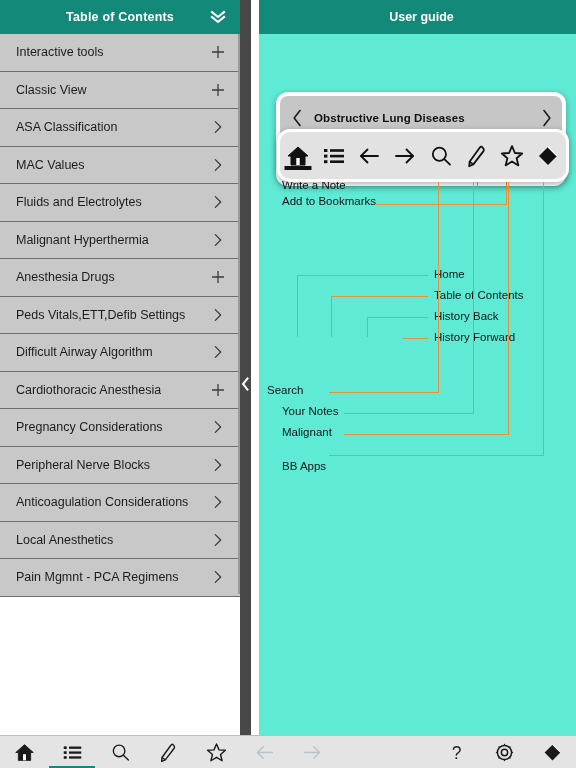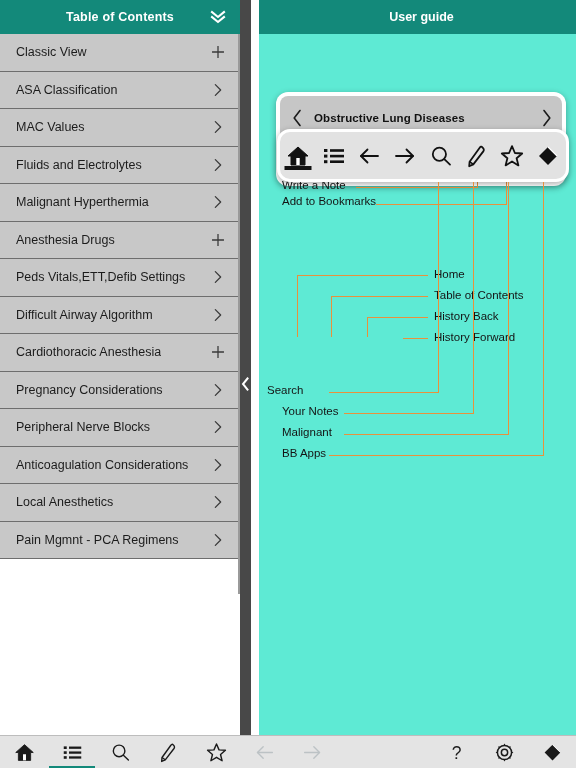--- a/index.html
+++ b/index.html
@@ -231,20 +231,28 @@
       <span id="toc-collapse-icon">
         <svg width="20" height="18" viewBox="0 0 20 18">
           <path d="M4 4 L10 9 L16 4" fill="none" stroke="#ffffff" stroke-width="2.1" stroke-linecap="square"></path>
           <path d="M4 9 L10 14 L16 9" fill="none" stroke="#ffffff" stroke-width="2.1" stroke-linecap="square"></path>
         </svg>
       </span>
     </div>
 
     <div class="toc-list" id="toc-list">
         <div class="toc-row">
+          <span class="toc-row-label">Interactive tools</span>
+          <span class="toc-row-acc">
+            <svg width="16" height="16" viewBox="0 0 24 24">
+              <path d="M12 4 V20 M4 12 H20" fill="none" stroke="#3a3a3a" stroke-width="1.9" stroke-linecap="square"></path>
+            </svg>
+          </span>
+        </div>
+        <div class="toc-row">
           <span class="toc-row-label">Classic View</span>
           <span class="toc-row-acc">
             <svg width="16" height="16" viewBox="0 0 24 24">
               <path d="M12 4 V20 M4 12 H20" fill="none" stroke="#3a3a3a" stroke-width="1.9" stroke-linecap="square"></path>
             </svg>
           </span>
         </div>
         <div class="toc-row">
           <span class="toc-row-label">ASA Classification</span>
           <span class="toc-row-acc">
@@ -518,21 +526,21 @@
       <div class="lead-v" style="left:179px; top:148px; height:211px;"></div>
 
       <div class="callout" style="left:23px; top:371px;">Your Notes</div>
       <div class="lead-h" style="left:85px; top:379px; width:130px;"></div>
       <div class="lead-v" style="left:214px; top:148px; height:232px;"></div>
 
       <div class="callout" style="left:23px; top:392px;">Malignant</div>
       <div class="lead-h" style="left:85px; top:400px; width:165px;"></div>
       <div class="lead-v" style="left:249px; top:148px; height:253px;"></div>
 
-      <div class="callout" style="left:23px; top:413px;">BB Apps</div>
+      <div class="callout" style="left:23px; top:426px;">BB Apps</div>
       <div class="lead-h" style="left:70px; top:421px; width:215px;"></div>
       <div class="lead-v" style="left:284px; top:148px; height:274px;"></div>
 
     </div>
   </div>
 
   <div id="bottom-bar">
     <div id="bb-left" style="display:flex;">
         <div class="bb-slot">
           <span>

